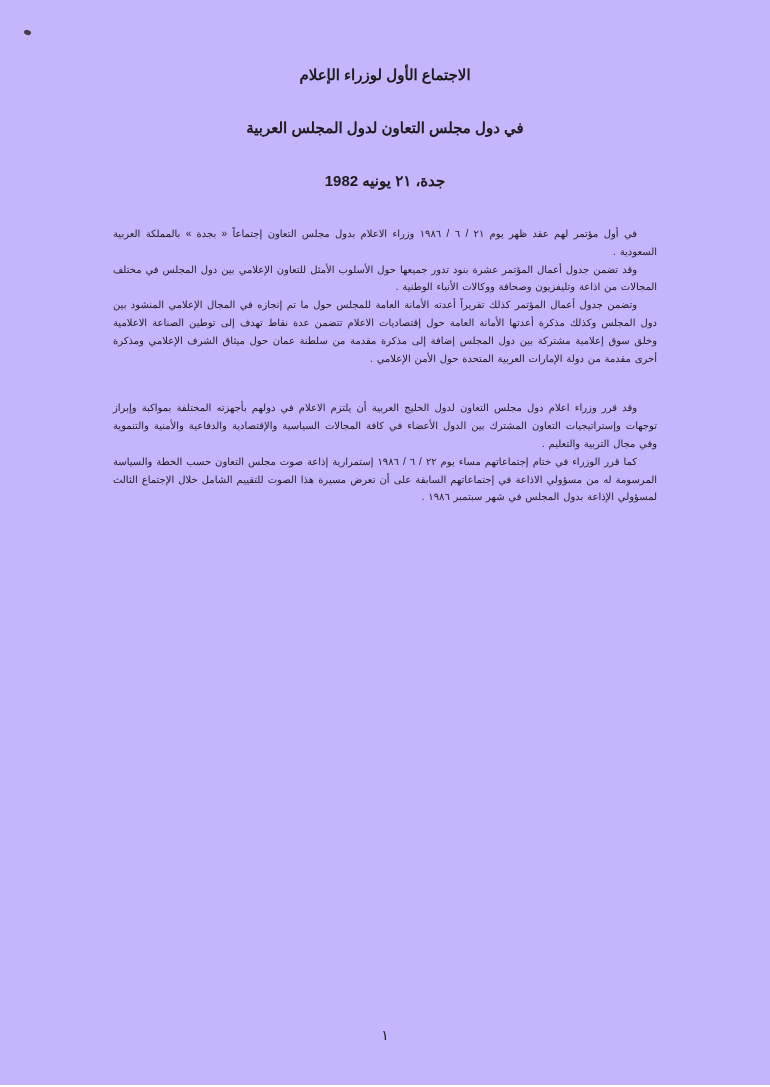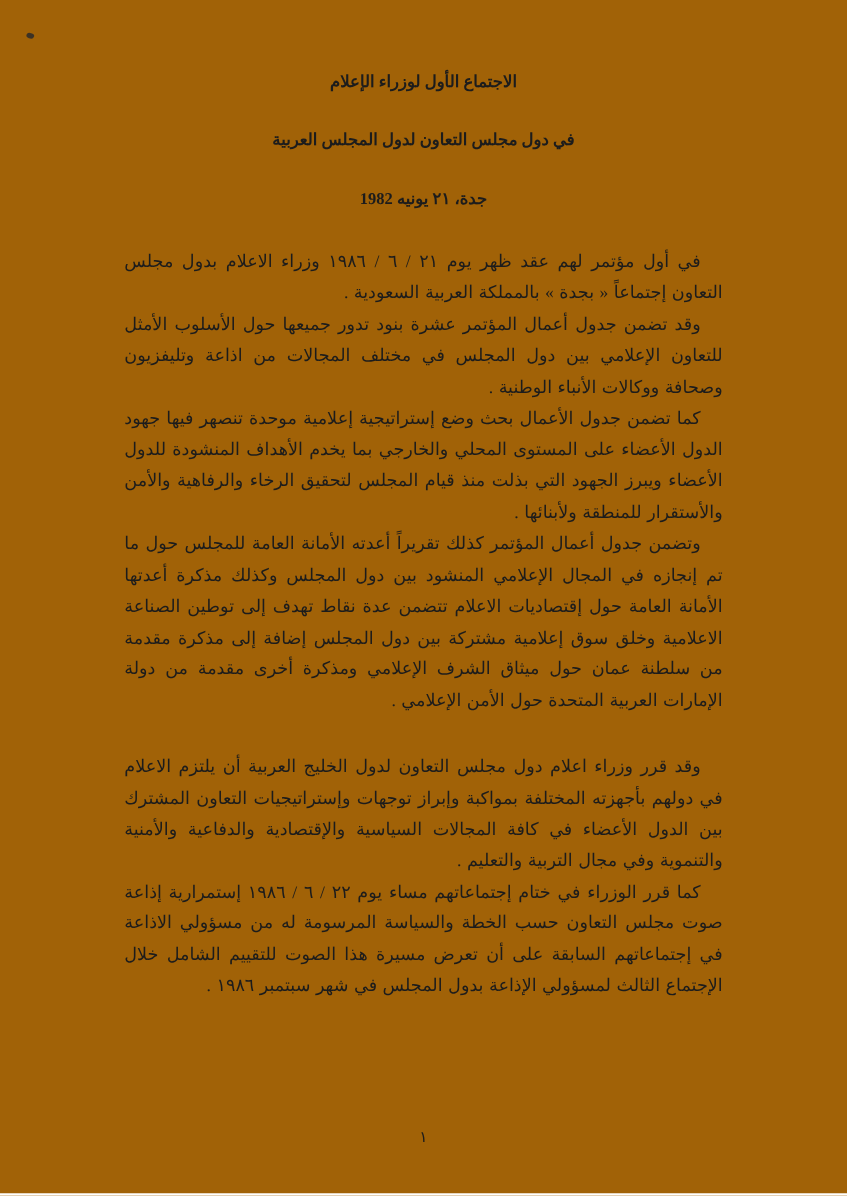--- a/index.html
+++ b/index.html
@@ -5,23 +5,23 @@
   html, body {
     margin: 0;
     padding: 0;
     background: #ffffff;
   }
   .page {
     position: relative;
     width: 770px;
     height: 1085px;
     margin: 0 auto;
-    background: #a16207;
+    background: #c4b5fd;
     color: #1c1c1c;
-    font-family: Liberation Serif, serif;
+    font-family: Liberation Sans, sans-serif;
     overflow: hidden;
   }
   .scan-artifact {
     position: absolute;
     top: 30px;
     left: 24px;
     width: 7px;
     height: 5px;
     background: #2a2a2a;
     border-radius: 50% 40% 55% 45%;
@@ -38,21 +38,21 @@
   }
   .title-line {
     margin: 0 0 35px 0;
     line-height: 1.2;
   }
   .body-block {
     direction: rtl;
     width: 544px;
     margin: 22px auto 4px auto;
     text-align: justify;
-    font-size: 16px;
+    font-size: 10px;
     line-height: 1.78;
   }
   .para {
     margin: 0;
     text-indent: 20px;
     word-spacing: 1px;
   }
   .para.gap-before {
     margin-top: 32px;
   }
@@ -75,21 +75,20 @@
 
   <header class="title-block">
     <div class="title-line">الاجتماع الأول لوزراء الإعلام</div>
     <div class="title-line">في دول مجلس التعاون لدول المجلس العربية</div>
     <div class="title-line">جدة، ٢١ يونيه 1982</div>
   </header>
 
   <main class="body-block">
     <p class="para">في أول مؤتمر لهم عقد ظهر يوم ٢١ / ٦ / ١٩٨٦ وزراء الاعلام بدول مجلس التعاون إجتماعاً « بجدة » بالمملكة العربية السعودية .</p>
     <p class="para">وقد تضمن جدول أعمال المؤتمر عشرة بنود تدور جميعها حول الأسلوب الأمثل للتعاون الإعلامي بين دول المجلس في مختلف المجالات من اذاعة وتليفزيون وصحافة ووكالات الأنباء الوطنية .</p>
-    <p class="para">كما تضمن جدول الأعمال بحث وضع إستراتيجية إعلامية موحدة تنصهر فيها جهود الدول الأعضاء على المستوى المحلي والخارجي بما يخدم الأهداف المنشودة للدول الأعضاء ويبرز الجهود التي بذلت منذ قيام المجلس لتحقيق الرخاء والرفاهية والأمن والأستقرار للمنطقة ولأبنائها .</p>
     <p class="para">وتضمن جدول أعمال المؤتمر كذلك تقريراً أعدته الأمانة العامة للمجلس حول ما تم إنجازه في المجال الإعلامي المنشود بين دول المجلس وكذلك مذكرة أعدتها الأمانة العامة حول إقتصاديات الاعلام تتضمن عدة نقاط تهدف إلى توطين الصناعة الاعلامية وخلق سوق إعلامية مشتركة بين دول المجلس إضافة إلى مذكرة مقدمة من سلطنة عمان حول ميثاق الشرف الإعلامي ومذكرة أخرى مقدمة من دولة الإمارات العربية المتحدة حول الأمن الإعلامي .</p>
     <p class="para gap-before">وقد قرر وزراء اعلام دول مجلس التعاون لدول الخليج العربية أن يلتزم الاعلام في دولهم بأجهزته المختلفة بمواكبة وإبراز توجهات وإستراتيجيات التعاون المشترك بين الدول الأعضاء في كافة المجالات السياسية والإقتصادية والدفاعية والأمنية والتنموية وفي مجال التربية والتعليم .</p>
     <p class="para">كما قرر الوزراء في ختام إجتماعاتهم مساء يوم ٢٢ / ٦ / ١٩٨٦ إستمرارية إذاعة صوت مجلس التعاون حسب الخطة والسياسة المرسومة له من مسؤولي الاذاعة في إجتماعاتهم السابقة على أن تعرض مسيرة هذا الصوت للتقييم الشامل خلال الإجتماع الثالث لمسؤولي الإذاعة بدول المجلس في شهر سبتمبر ١٩٨٦ .</p>
   </main>
 
   <footer class="page-footer">
     <span>١</span>
   </footer>
 
 </div>

